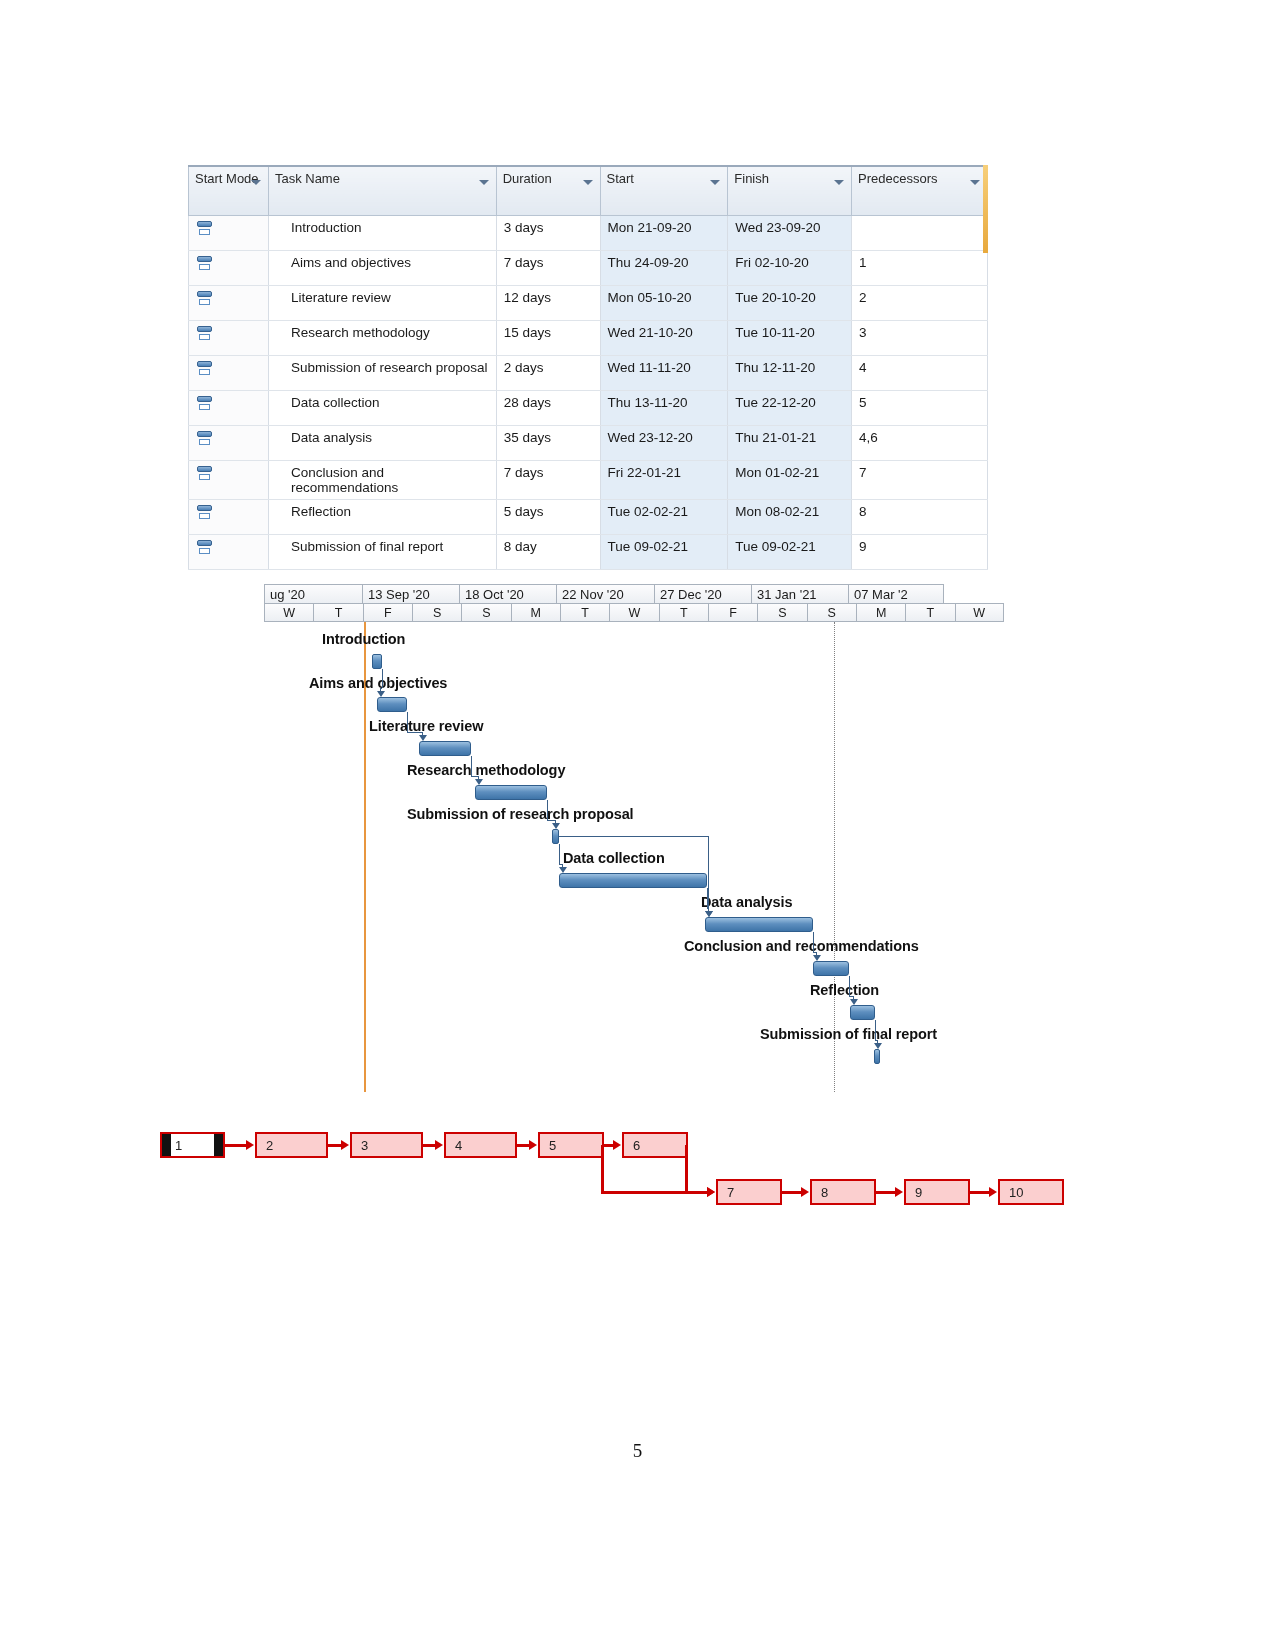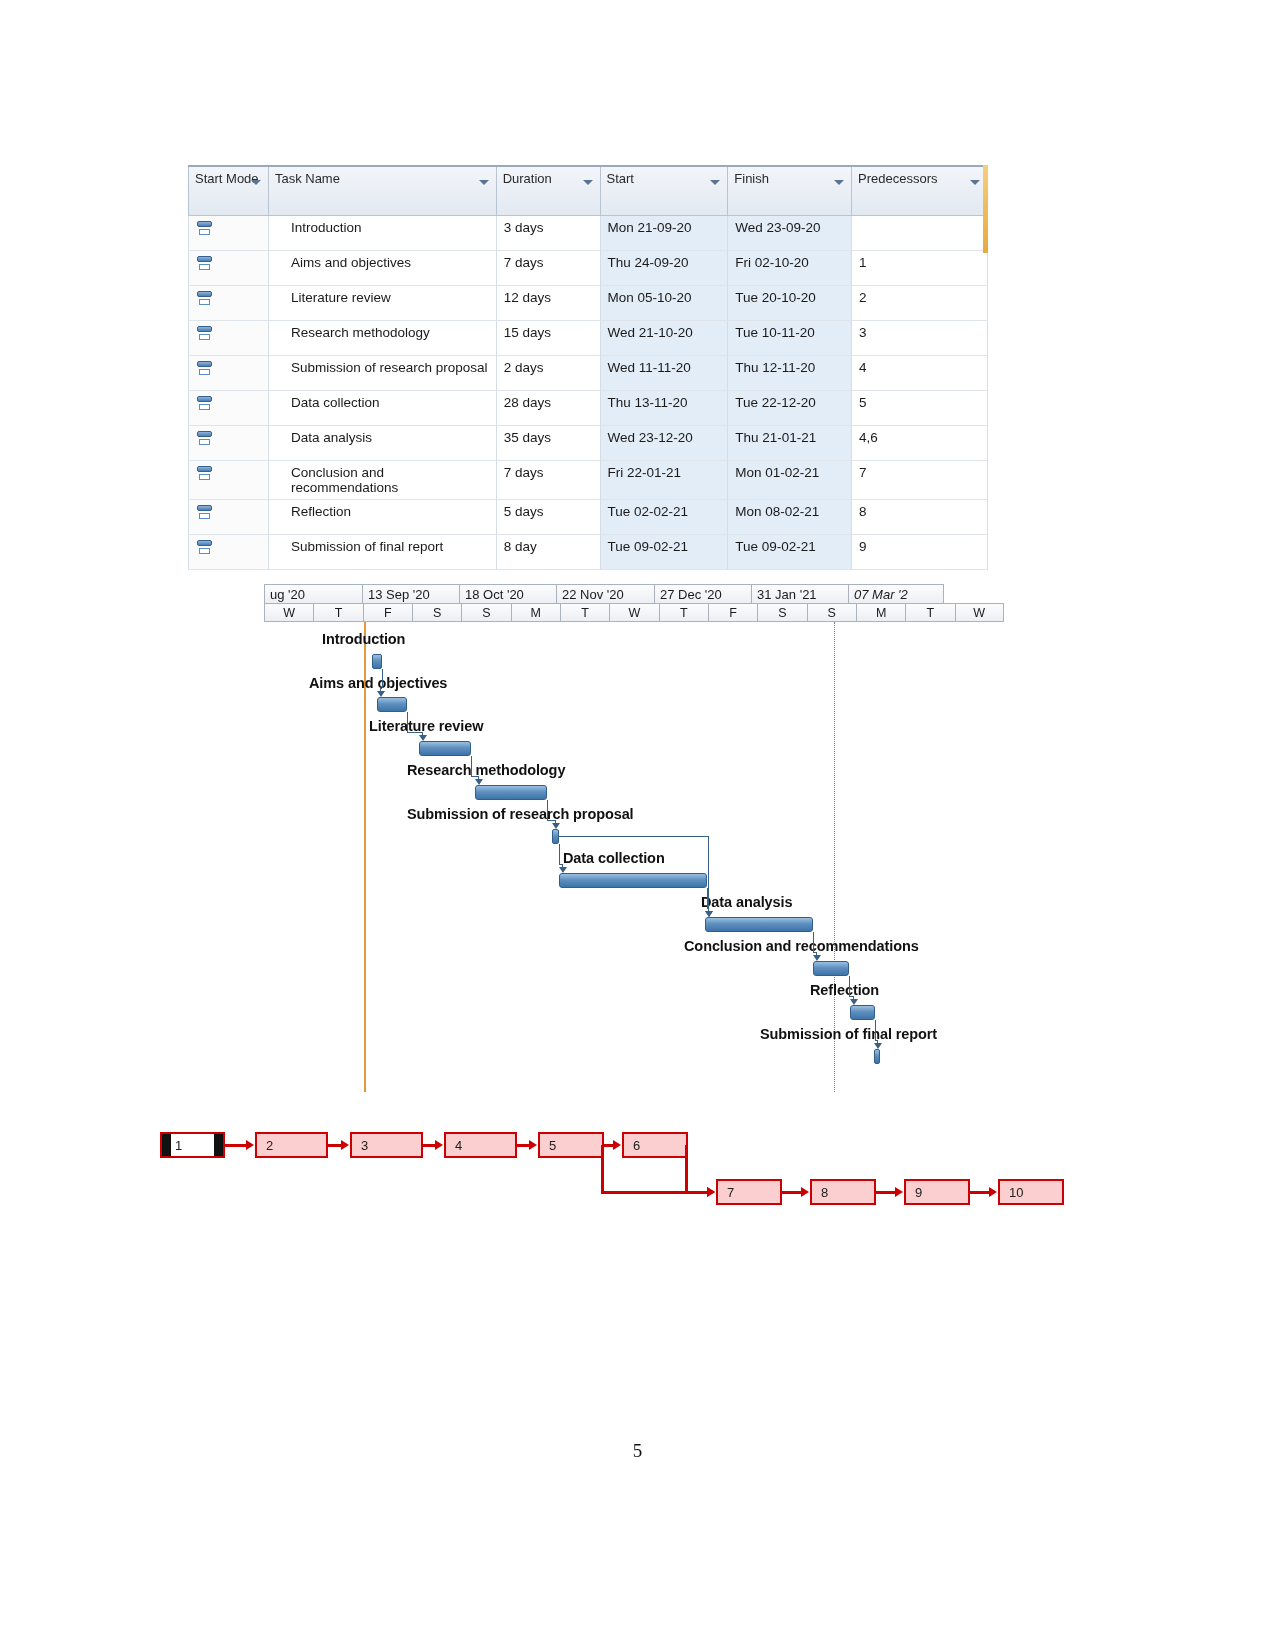--- a/index.html
+++ b/index.html
@@ -60,21 +60,21 @@
   
   #gantt{position:absolute;left:235px;top:584px;width:740px;height:508px;margin-left:29px;}
   #gantt-header{position:absolute;left:0;top:0;width:740px;height:38px;}
   .tl-row{display:flex;height:19px;box-sizing:border-box;}
   .tl-month{
     background:linear-gradient(#fcfcfd,#eceff3);
     border:1px solid #a9b2bd;border-right:none;border-bottom:none;
     font-size:13px;color:#1a1a1a;padding:1px 0 0 5px;box-sizing:border-box;
     display:flex;align-items:center;
   }
-  .tl-month:last-child{border-right:1px solid #a9b2bd;font-style:italic;}
+  .tl-month:last-child{border-right:1px solid #a9b2bd;}
   .tl-day{
     background:linear-gradient(#fcfcfd,#eceff3);
     border:1px solid #a9b2bd;border-right:none;
     font-size:12.5px;color:#1a1a1a;box-sizing:border-box;
     display:flex;align-items:center;justify-content:center;
   }
   .tl-day:last-child{border-right:1px solid #a9b2bd;}
   #gantt-body{position:absolute;left:0;top:38px;width:740px;height:470px;}
   .vline{position:absolute;top:0;bottom:0;width:1px;}
   .vline.today{background:#e8963f;width:2px;}

